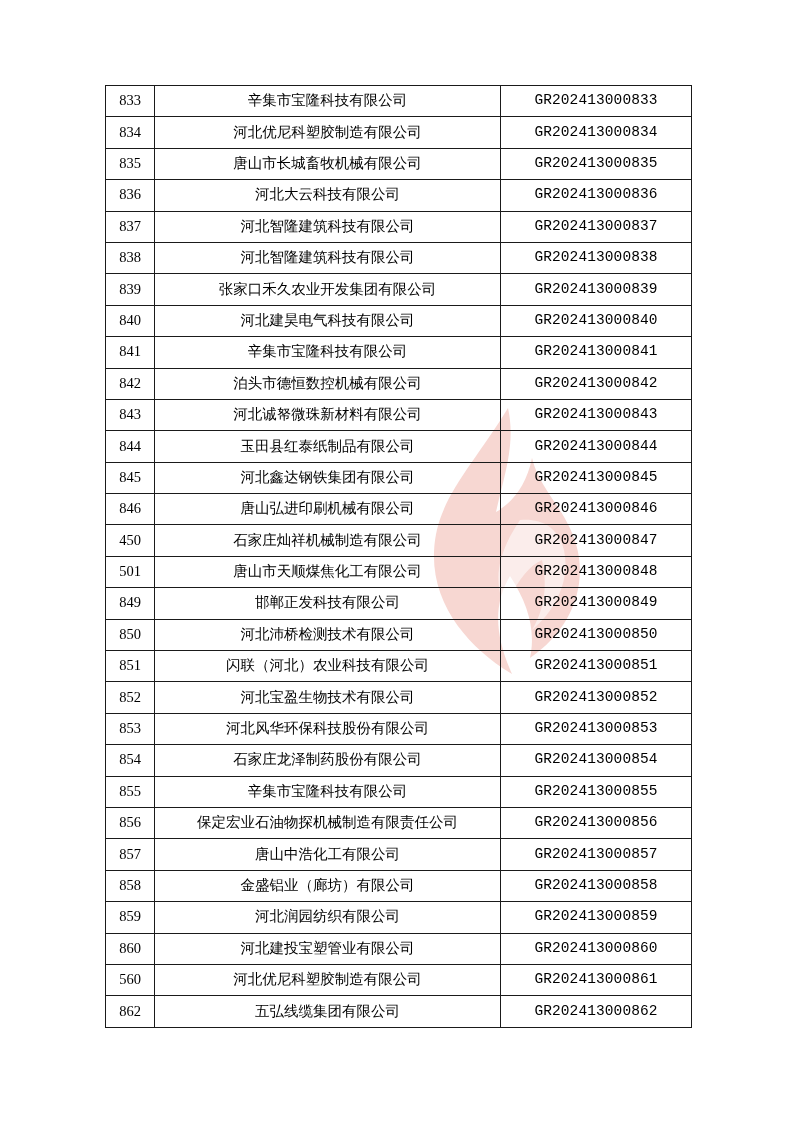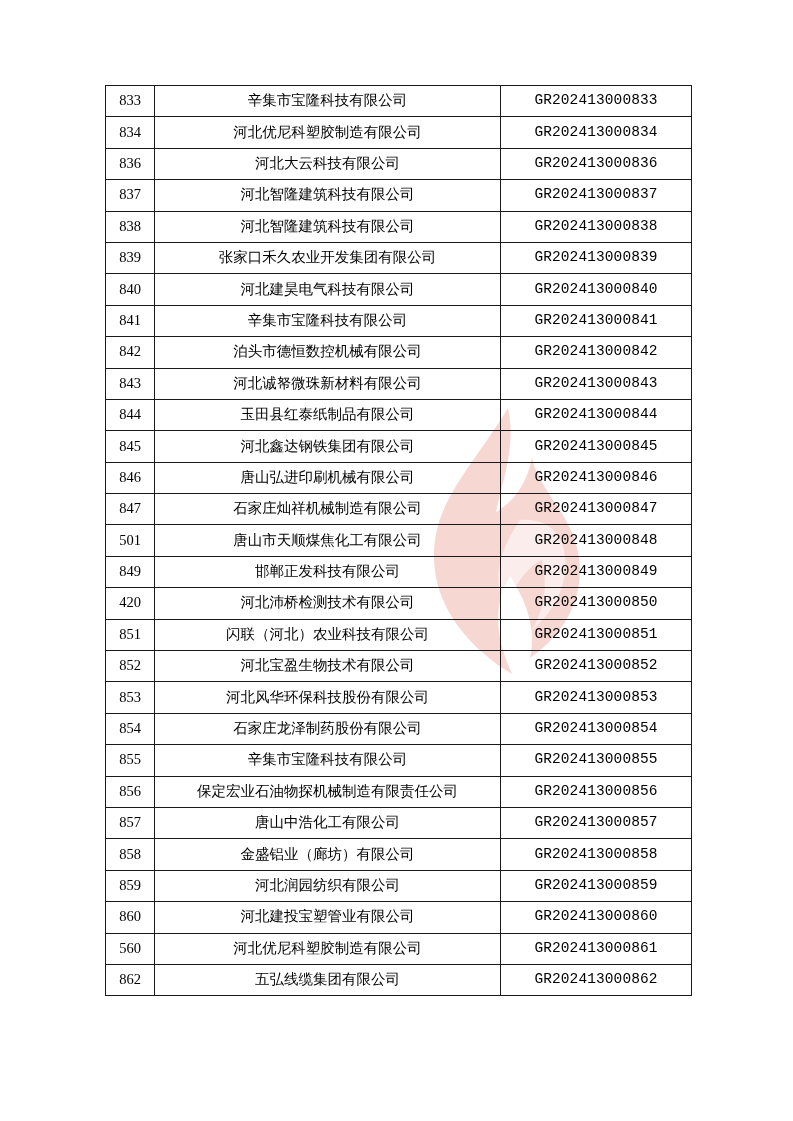--- a/index.html
+++ b/index.html
@@ -76,20 +76,25 @@
         <td class="col-index">833</td>
         <td class="col-name">辛集市宝隆科技有限公司</td>
         <td class="col-code">GR202413000833</td>
       </tr>
       <tr>
         <td class="col-index">834</td>
         <td class="col-name">河北优尼科塑胶制造有限公司</td>
         <td class="col-code">GR202413000834</td>
       </tr>
       <tr>
+        <td class="col-index">835</td>
+        <td class="col-name">唐山市长城畜牧机械有限公司</td>
+        <td class="col-code">GR202413000835</td>
+      </tr>
+      <tr>
         <td class="col-index">836</td>
         <td class="col-name">河北大云科技有限公司</td>
         <td class="col-code">GR202413000836</td>
       </tr>
       <tr>
         <td class="col-index">837</td>
         <td class="col-name">河北智隆建筑科技有限公司</td>
         <td class="col-code">GR202413000837</td>
       </tr>
       <tr>
@@ -131,36 +136,36 @@
         <td class="col-index">845</td>
         <td class="col-name">河北鑫达钢铁集团有限公司</td>
         <td class="col-code">GR202413000845</td>
       </tr>
       <tr>
         <td class="col-index">846</td>
         <td class="col-name">唐山弘进印刷机械有限公司</td>
         <td class="col-code">GR202413000846</td>
       </tr>
       <tr>
-        <td class="col-index">847</td>
+        <td class="col-index">450</td>
         <td class="col-name">石家庄灿祥机械制造有限公司</td>
         <td class="col-code">GR202413000847</td>
       </tr>
       <tr>
         <td class="col-index">501</td>
         <td class="col-name">唐山市天顺煤焦化工有限公司</td>
         <td class="col-code">GR202413000848</td>
       </tr>
       <tr>
         <td class="col-index">849</td>
         <td class="col-name">邯郸正发科技有限公司</td>
         <td class="col-code">GR202413000849</td>
       </tr>
       <tr>
-        <td class="col-index">420</td>
+        <td class="col-index">850</td>
         <td class="col-name">河北沛桥检测技术有限公司</td>
         <td class="col-code">GR202413000850</td>
       </tr>
       <tr>
         <td class="col-index">851</td>
         <td class="col-name">闪联（河北）农业科技有限公司</td>
         <td class="col-code">GR202413000851</td>
       </tr>
       <tr>
         <td class="col-index">852</td>

